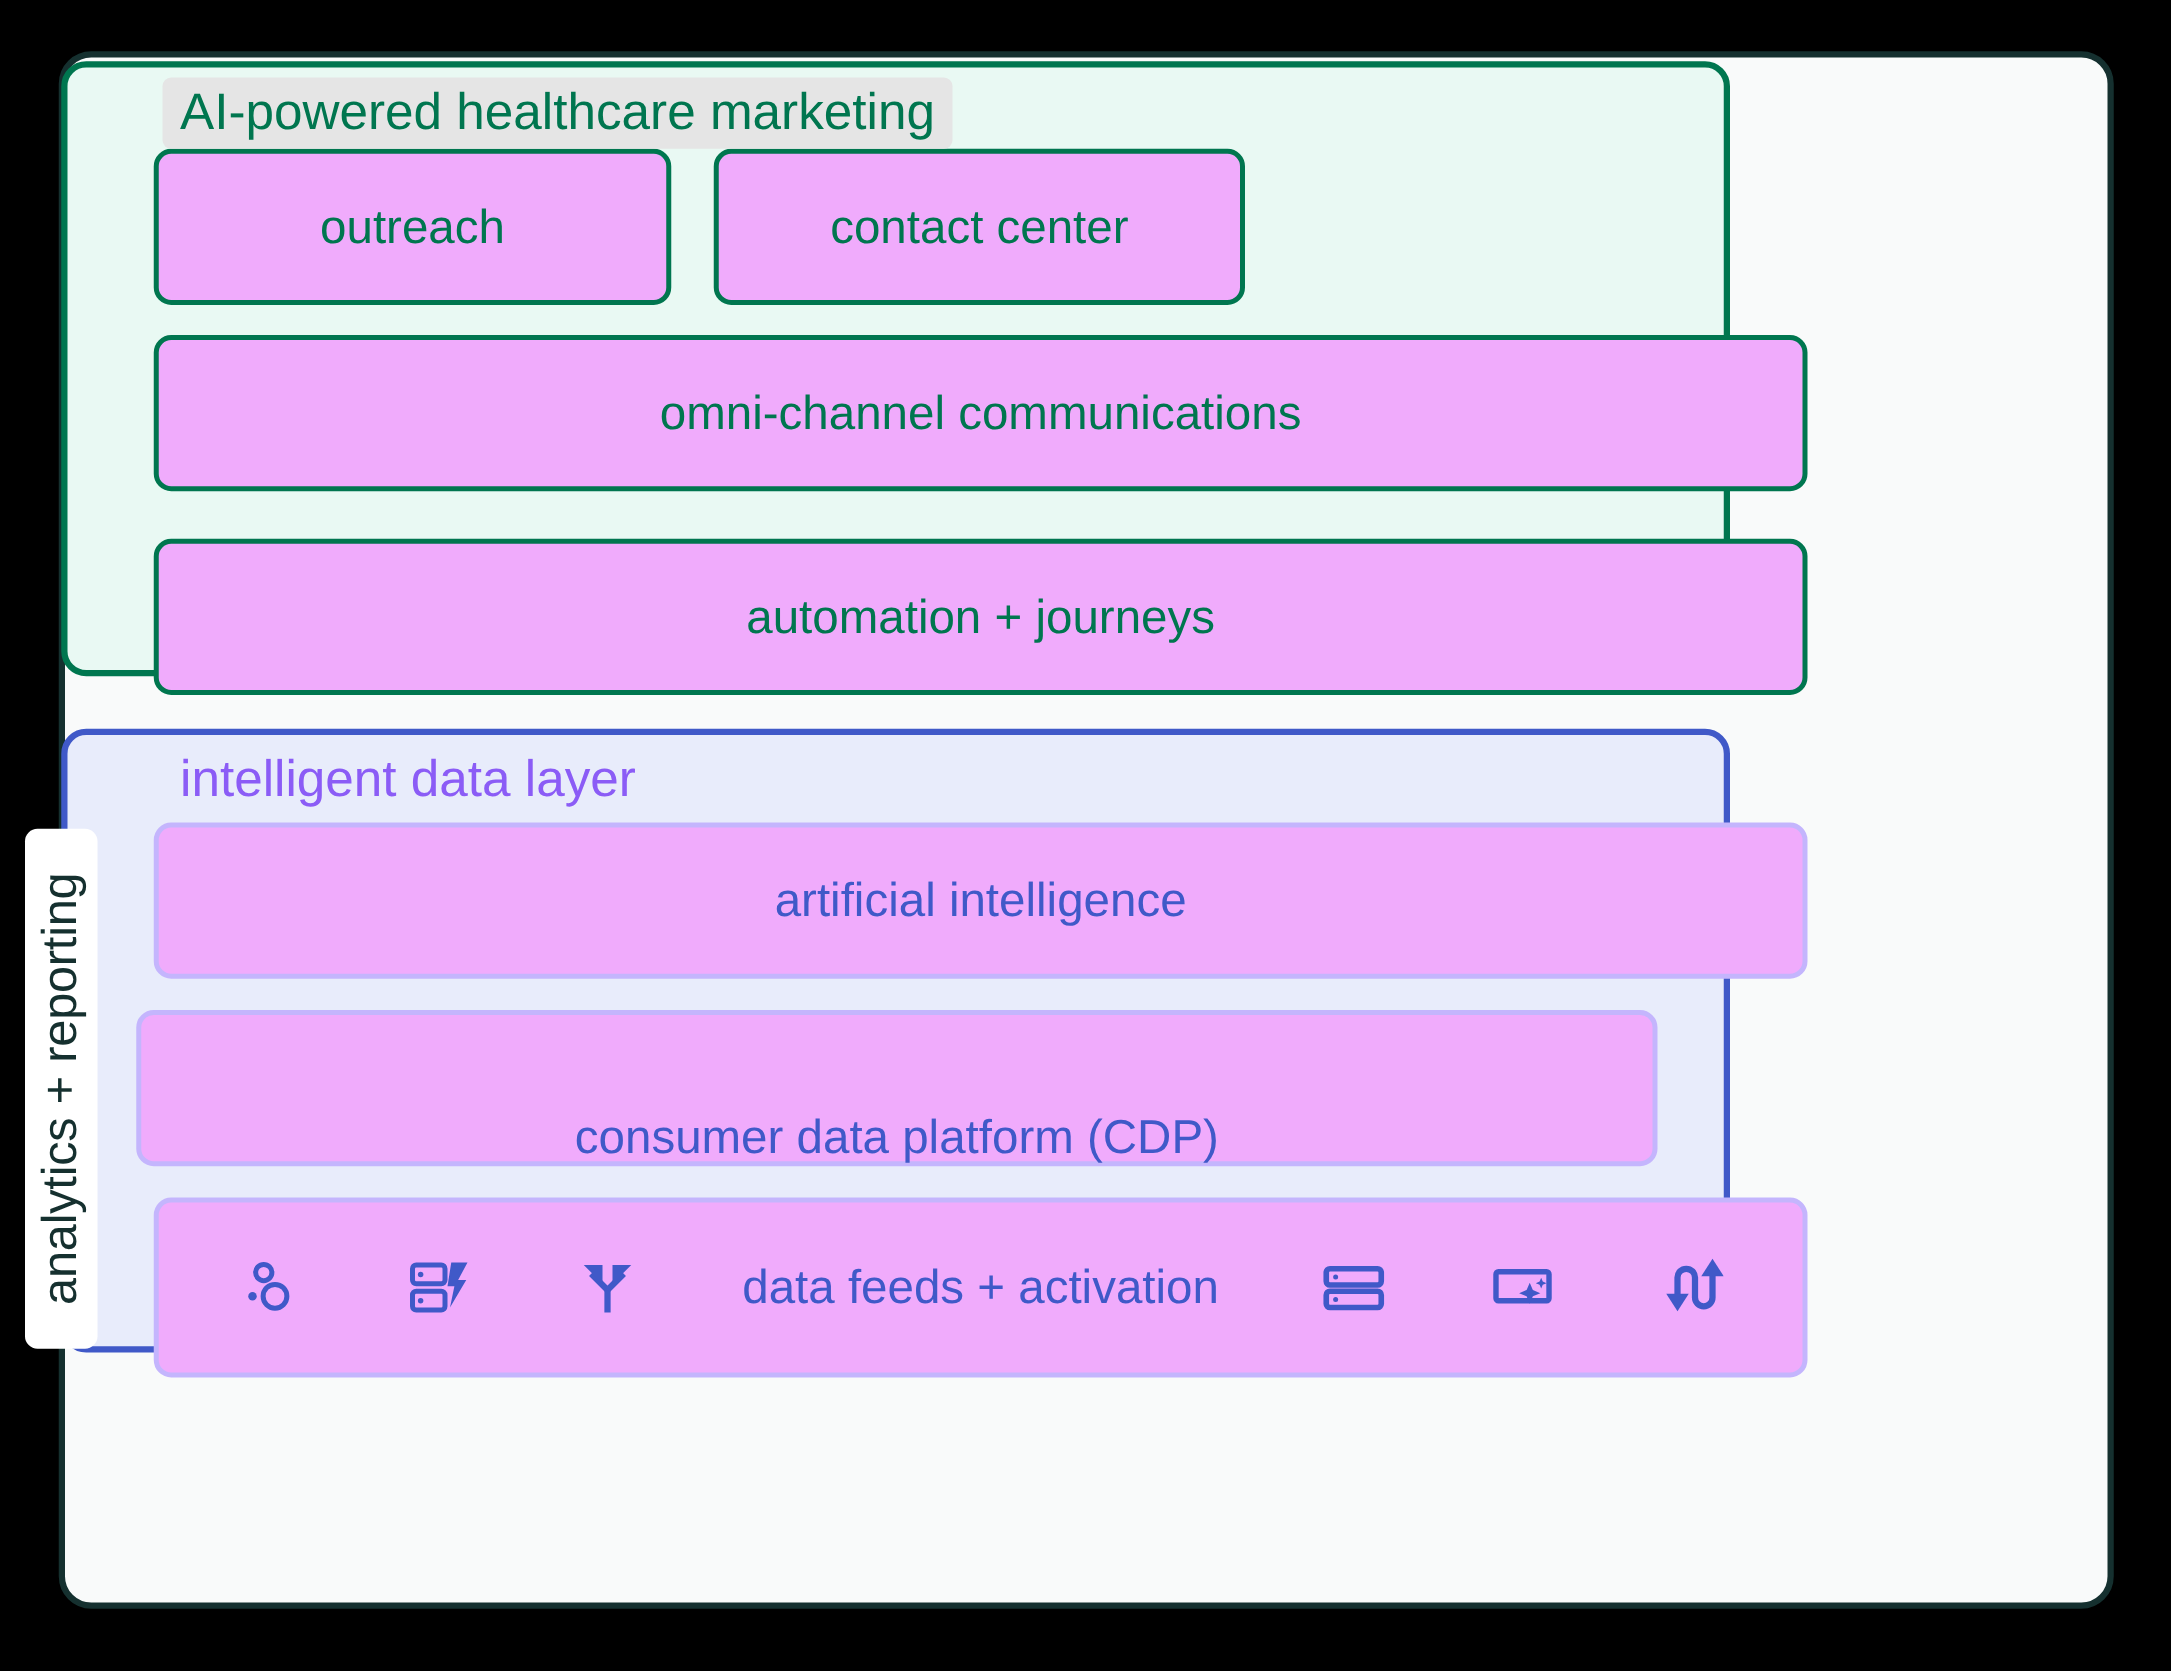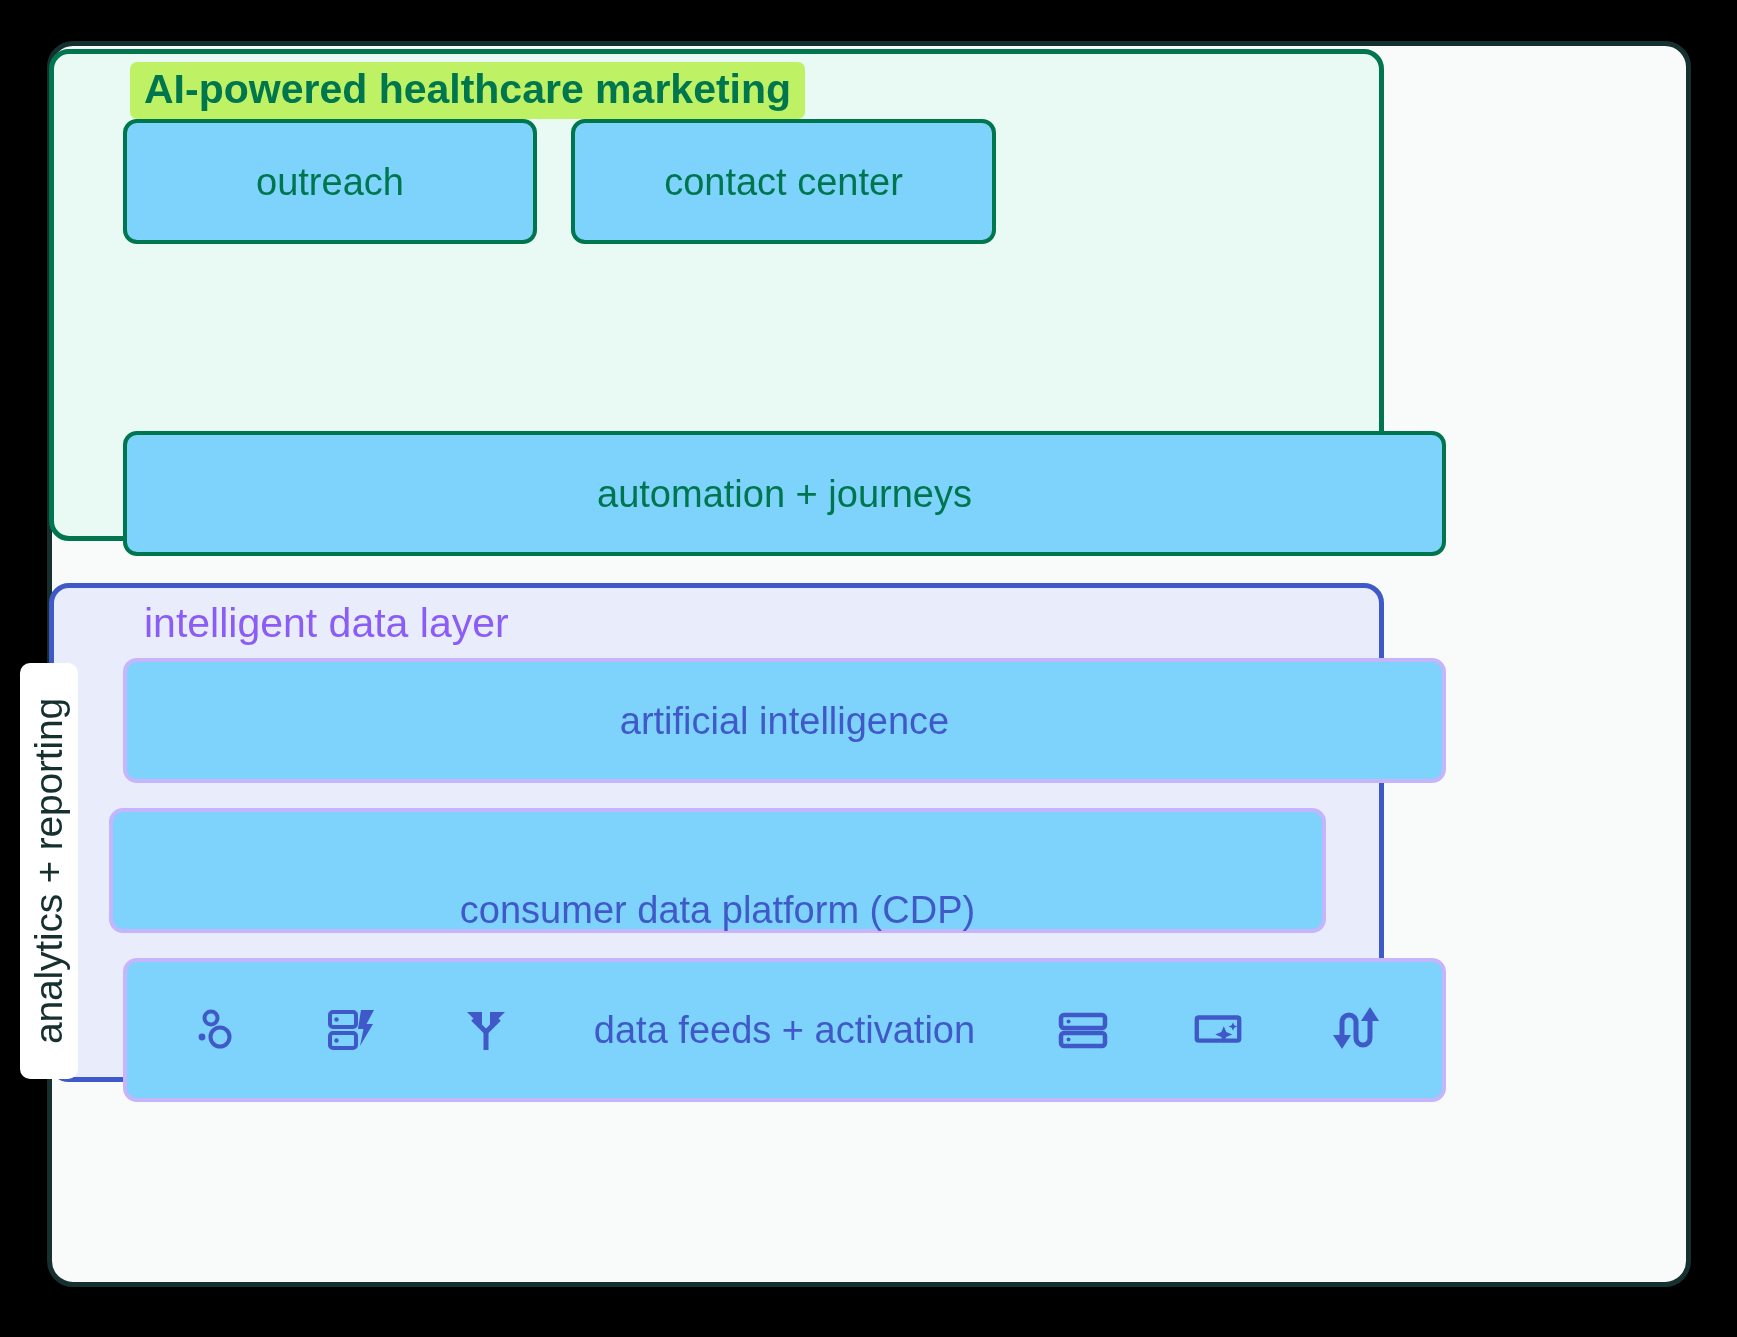--- a/index.html
+++ b/index.html
@@ -81,42 +81,41 @@
     font-size: 41px;
     line-height: 1;
     padding: 7px 14px 9px 14px;
     border-radius: 7px;
     z-index: 30;
   }
   #legend-green {
     left: 130px;
     top: 62px;
     color: #00764f;
-    background: #bef264;
-    font-weight: bold;
+    background: #e5e5e5;
   }
   #legend-blue {
     left: 130px;
     top: 596px;
     color: #8b5cf6;
     background: #e8ecfb;
   }
   
   .legend-mask {
     position: absolute;
     height: 9px;
     z-index: 20;
   }
   #mask-green { left: 130px; top: 86px; width: 645px; background: #e9f9f3; }
   #mask-blue  { left: 130px; top: 620px; width: 385px; background: #e8ecfb; }
 
   
   .box {
     position: absolute;
-    background: #7dd3fc;
+    background: #f0abfc;
     border-radius: 14px;
     display: flex;
     align-items: center;
     justify-content: center;
     font-size: 38px;
     line-height: 1;
   }
   .box.green { border: 4px solid #00764f; color: #00764f; }
   .box.blue  { border: 4px solid #c4b5fd; color: #4059c8; }
 
@@ -159,20 +158,23 @@
   <div class="group group-green"></div>
   <div class="legend-mask" id="mask-green" style="left: 130px; width: 631.938px;"></div>
   <div class="legend" id="legend-green">AI-powered healthcare marketing</div>
 
   <div class="box green" id="box-outreach">
     <span>outreach</span>
   </div>
   <div class="box green" id="box-contact-center">
     <span>contact center</span>
   </div>
+  <div class="box green" id="box-omni">
+    <span>omni-channel communications</span>
+  </div>
   <div class="box green" id="box-automation">
     <span>automation + journeys</span>
   </div>
 
   <div class="group group-blue"></div>
   <div class="legend-mask" id="mask-blue" style="left: 130px; width: 392.688px;"></div>
   <div class="legend" id="legend-blue">intelligent data layer</div>
 
   <div class="box blue" id="box-ai">
     <span>artificial intelligence</span>

